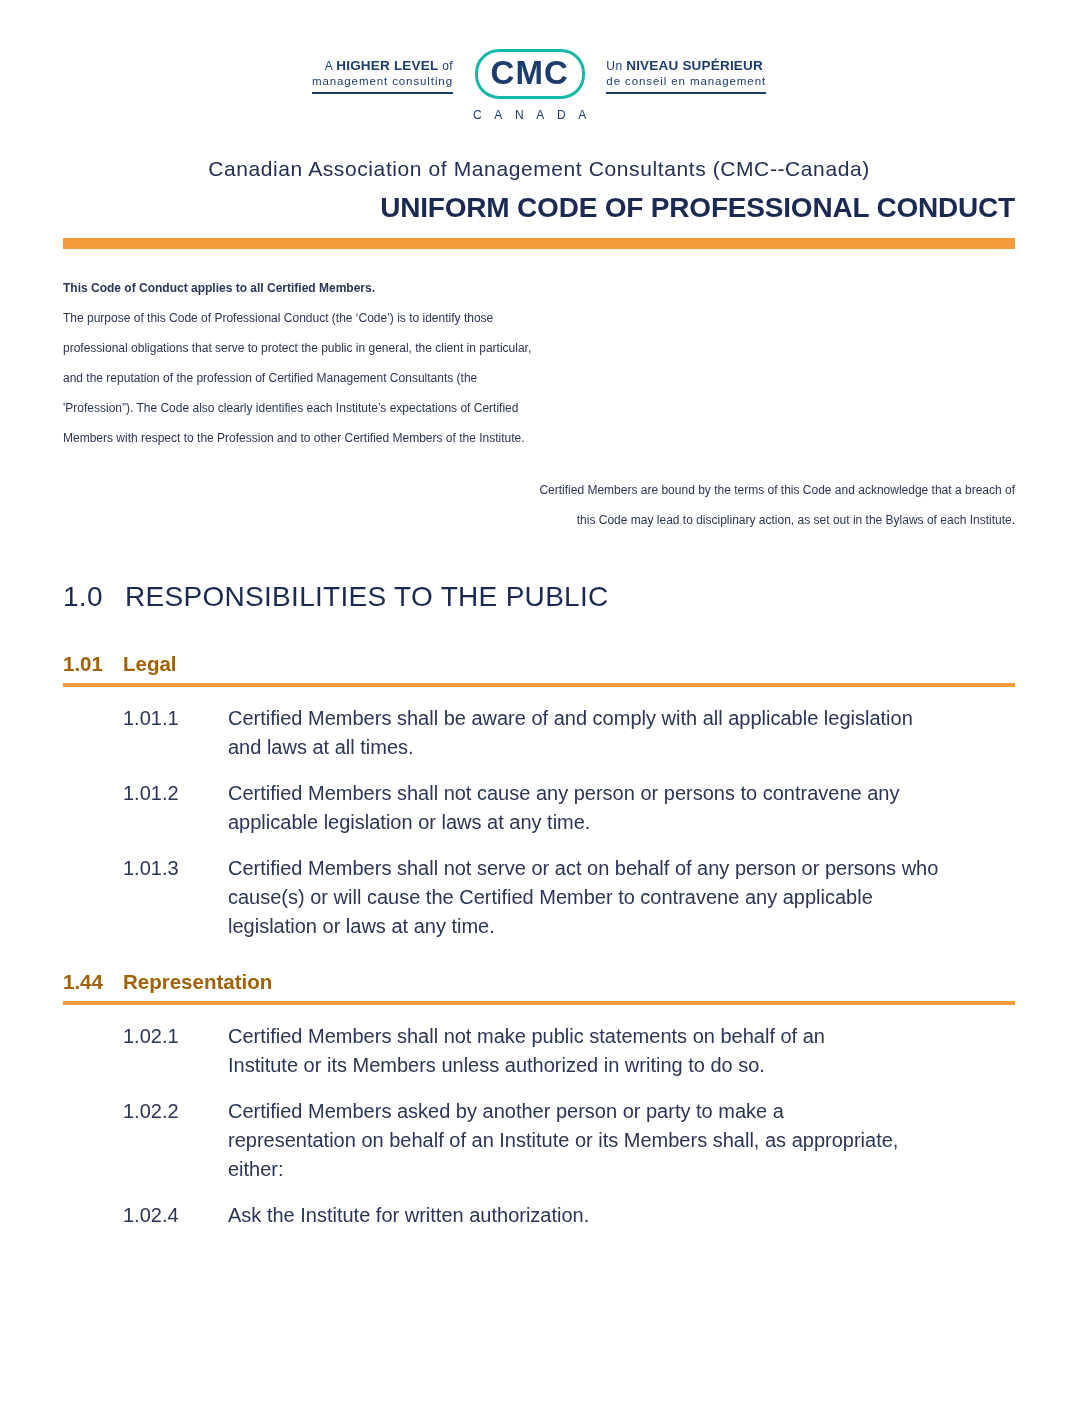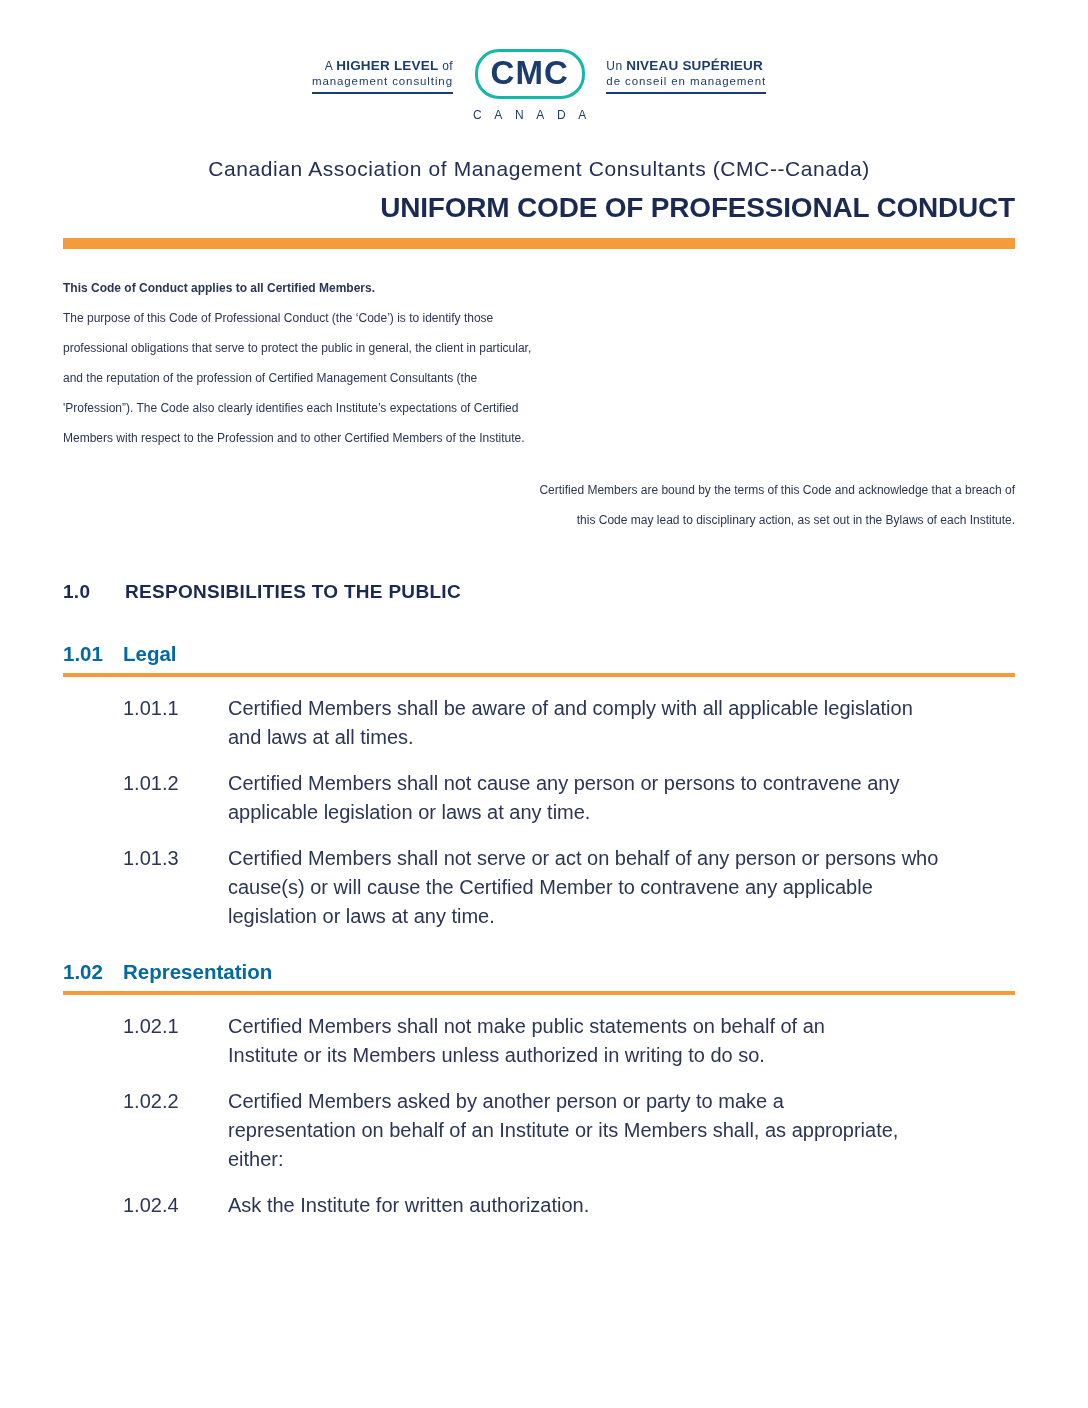--- a/index.html
+++ b/index.html
@@ -51,28 +51,28 @@
 
   
   .intro { margin-top:24px; font-size:12px; line-height:30px; }
   .intro-lead { font-weight:bold; }
   .pre { white-space:pre-line; }
   .para2 { margin-top:22px;text-align:right; }
 
   
   .sec-heading {
     margin-top:46px; display:flex;
-    font-size:19px; font-weight:bold; letter-spacing:0.3px;
+    font-size:28px; font-weight:normal; letter-spacing:0.3px;
     color:#1B2A52;
   }
   .sec-num { width:62px; flex-shrink:0; }
   .sub-heading {
     margin-top:39px; display:flex;
     font-size:20.5px; font-weight:bold;
-    color:#0369a1;
+    color:#a16207;
     border-bottom:4px solid #F49C3C; padding-bottom:7px;
   }
   .sub-num { width:60px; flex-shrink:0; }
   .sub-heading.second { margin-top:29px; }
 
   .item { display:flex; margin:17px 0 0 60px; font-size:20px; line-height:29px; }
   .item:first-of-type { margin-top:19px; }
   .item-num { width:105px; flex-shrink:0; }
   .item-text { flex:1; }
 </style>
@@ -131,21 +131,21 @@
 applicable legislation or laws at any time.</span>
   </div>
   <div class="item">
     <span class="item-num">1.01.3</span>
     <span class="item-text pre">Certified Members shall not serve or act on behalf of any person or persons who
 cause(s) or will cause the Certified Member to contravene any applicable
 legislation or laws at any time.</span>
   </div>
 
   <div class="sub-heading second">
-    <span class="sub-num">1.02</span>
+    <span class="sub-num">1.44</span>
     <span>Representation</span>
   </div>
   <div class="item">
     <span class="item-num">1.02.1</span>
     <span class="item-text pre">Certified Members shall not make public statements on behalf of an
 Institute or its Members unless authorized in writing to do so.</span>
   </div>
   <div class="item">
     <span class="item-num">1.02.2</span>
     <span class="item-text pre">Certified Members asked by another person or party to make a

